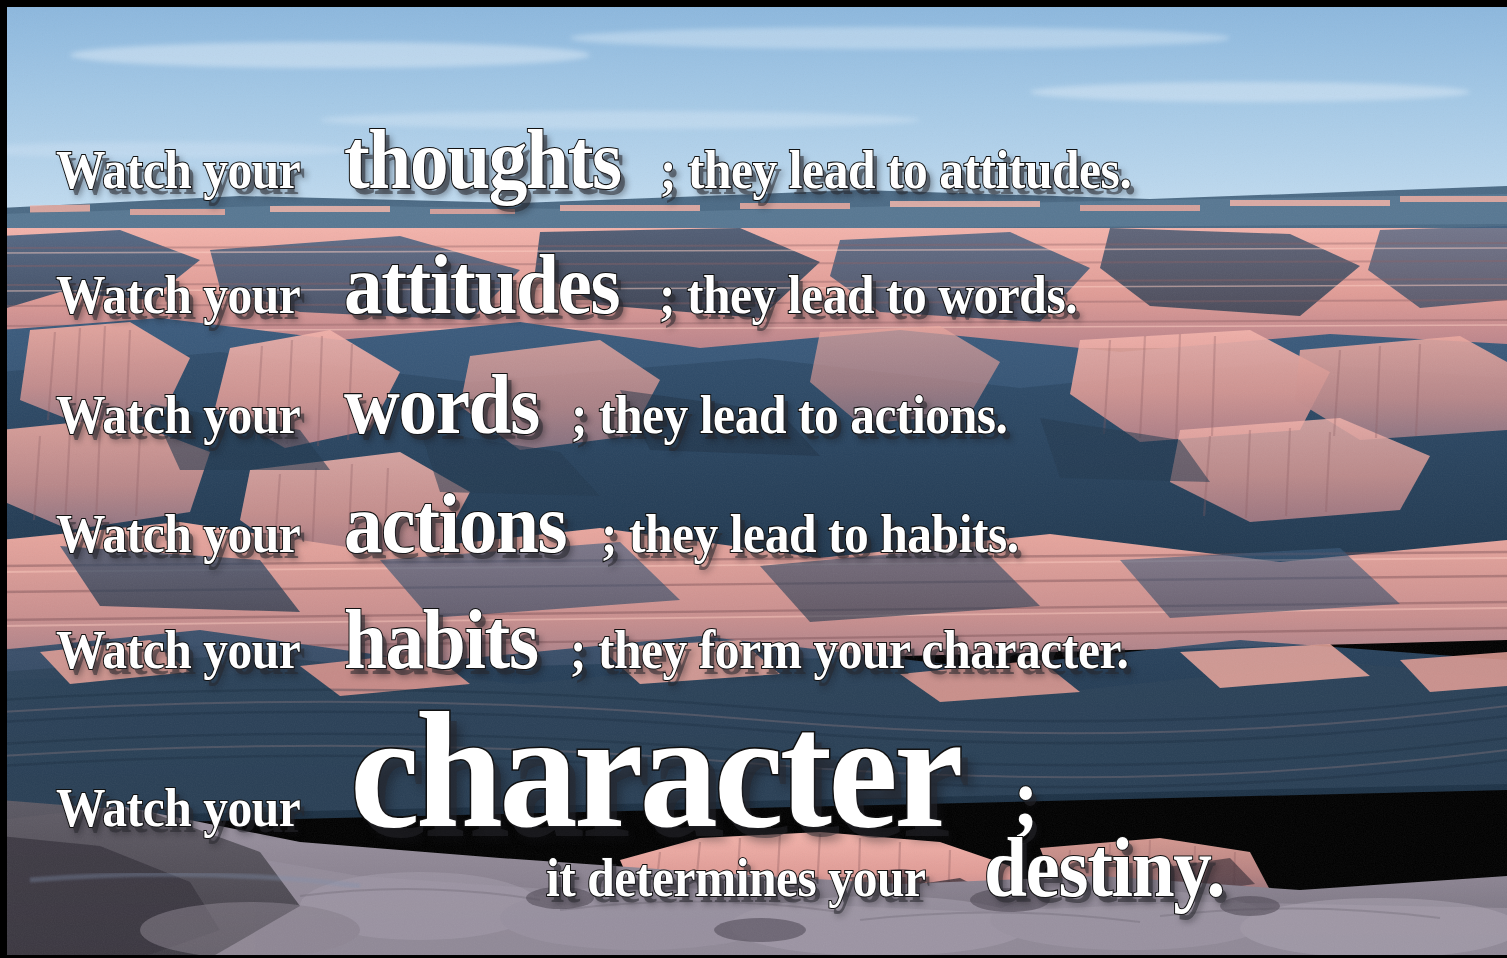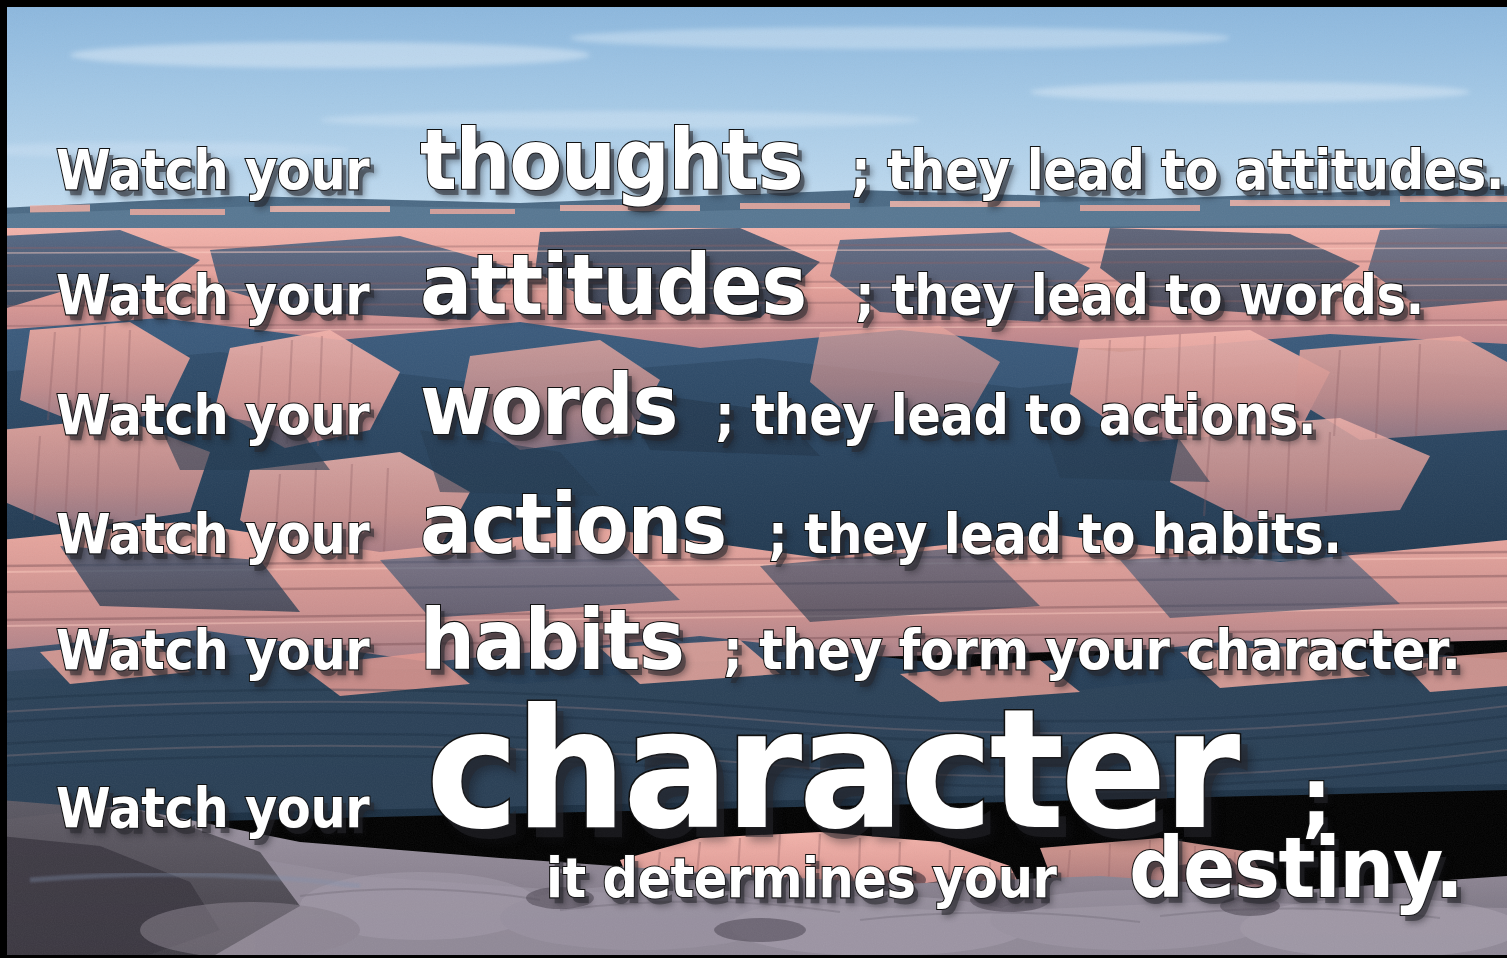--- a/index.html
+++ b/index.html
@@ -11,21 +11,21 @@
     font-family:"DejaVu Sans","Liberation Sans",sans-serif;
   }
   #bg{position:absolute;inset:0;width:100%;height:100%;display:block;}
   
   .trim-top{position:absolute;top:0;left:0;width:1507px;height:7px;background:#000;z-index:5;}
   .trim-left{position:absolute;top:0;left:0;width:7px;height:958px;background:#000;z-index:5;}
   .trim-bot{position:absolute;bottom:0;left:0;width:1507px;height:3px;background:#000;z-index:5;}
 
   #lines{
     position:absolute;inset:0;z-index:10;
-    padding:0;margin:0;
+    padding:0;margin:0;font-family:Liberation Serif, serif;
   }
   .line{
     position:absolute;
     width:100%;
     white-space:nowrap;
     line-height:1;
     color:#fff;
     font-weight:bold;
   }
   .seg{

